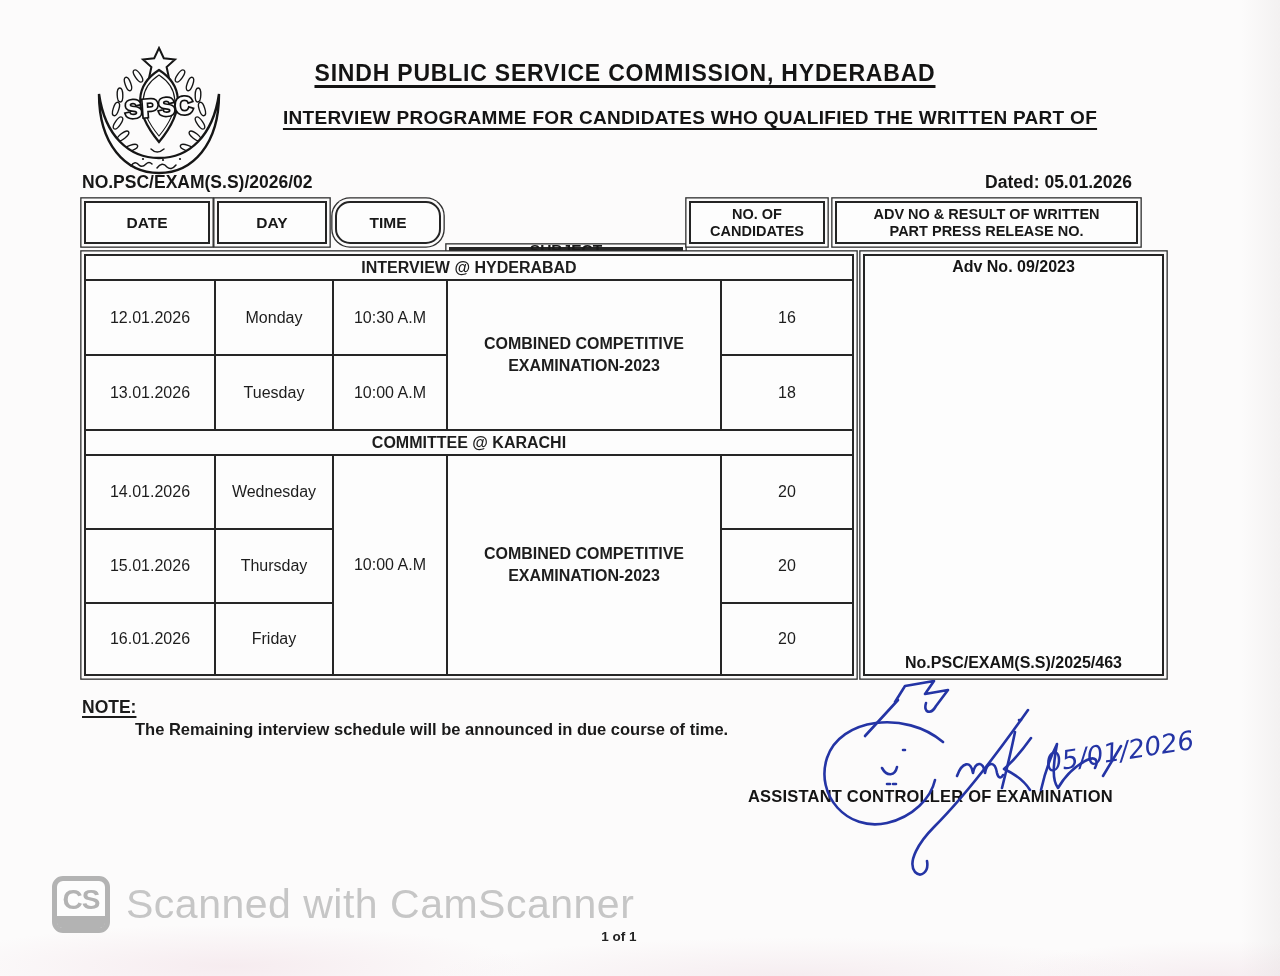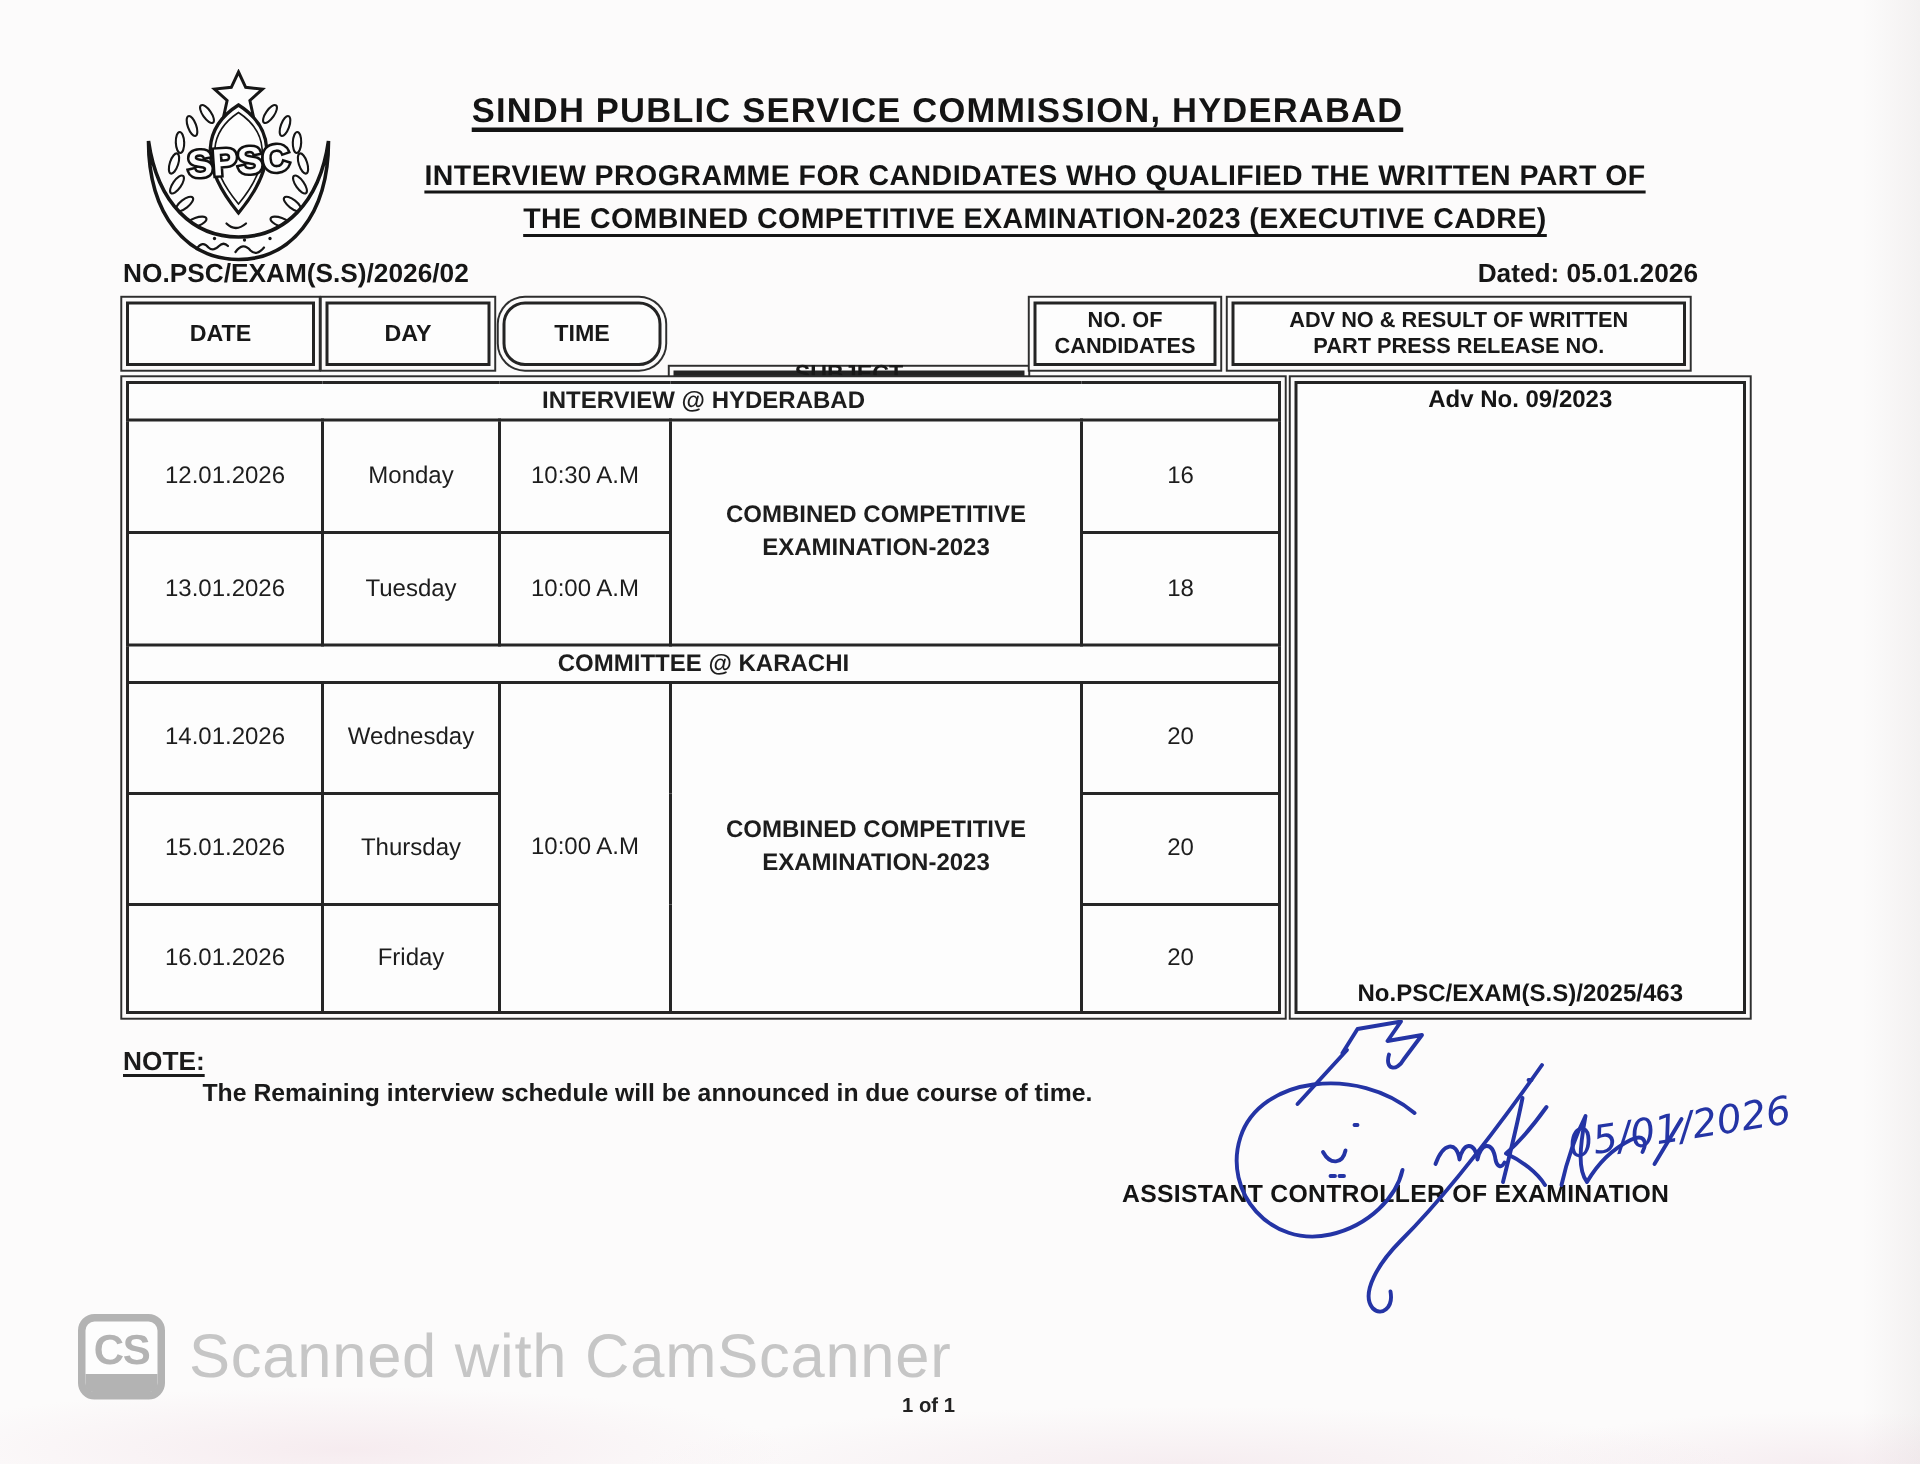--- a/index.html
+++ b/index.html
@@ -44,21 +44,21 @@
   
   .colhead-row { left:84px; top:201px; width:1090px; display:flex; align-items:stretch; height:43px; }
   .colhead {
     display:flex; flex-direction:column; justify-content:center; align-items:center;
     font-weight:700; font-size:15.5px; color:#181818; text-align:center; line-height:17px;
   }
   .ch-date { width:126px; margin-right:7px; }
   .ch-day  { width:110px; margin-right:8px; }
   .ch-time { width:106px; margin-right:8px;border-radius:15px; }
   .ch-subject { width:234px; margin-right:6px;margin-top:46px; }
-  .ch-cand { width:122px; margin-right:10px; font-size:14.5px; }
+  .ch-cand { width:136px; margin-right:10px; font-size:14.5px; }
   .ch-adv  { width:303px; font-size:14.5px; }
 
   
   .body-wrap { left:84px; top:254px; display:flex; align-items:stretch; }
   table.sched { border-collapse:collapse; table-layout:fixed; width:768px;
     border:2.5px solid #242424;
     box-shadow:0 0 0 2.5px #fcfbfb, 0 0 0 3.8px #2e2e2e; background:#fdfdfd; }
   table.sched td {
     border:2.2px solid #262626; text-align:center; vertical-align:middle;
     font-size:16px; color:#1d1d1d; padding:2px;
@@ -138,21 +138,20 @@
     <circle cx="50" cy="113" r="1.1"></circle>
       <circle cx="70" cy="114" r="1.1"></circle>
       <circle cx="87" cy="113" r="1.1"></circle>
   </g>
   <text x="66" y="70" text-anchor="middle" font-family="Liberation Sans, sans-serif" font-size="25" font-weight="800" fill="#fdfdfd" stroke="#111" stroke-width="3.4" style="paint-order:stroke" transform="rotate(-4 66 62)">SPSC</text>
 </svg>
 
 <div class="abs org-title">SINDH PUBLIC SERVICE COMMISSION, HYDERABAD</div>
 <div class="abs subtitle">
   <span>INTERVIEW PROGRAMME FOR CANDIDATES WHO QUALIFIED THE WRITTEN PART OF</span><br>
-  <span>THE COMBINED COMPETITIVE EXAMINATION-2023 (EXECUTIVE CADRE)</span>
 </div>
 
 <div class="abs ref-row">
   <span>NO.PSC/EXAM(S.S)/2026/02</span>
   <span>Dated: 05.01.2026</span>
 </div>
 
 <div class="abs colhead-row">
   <div class="colhead ch-date dbl">
       <span>DATE</span>

